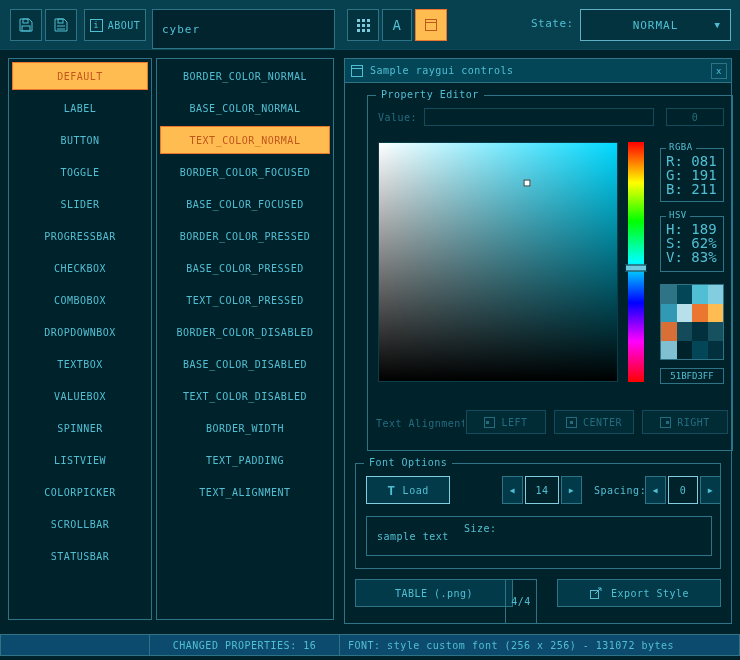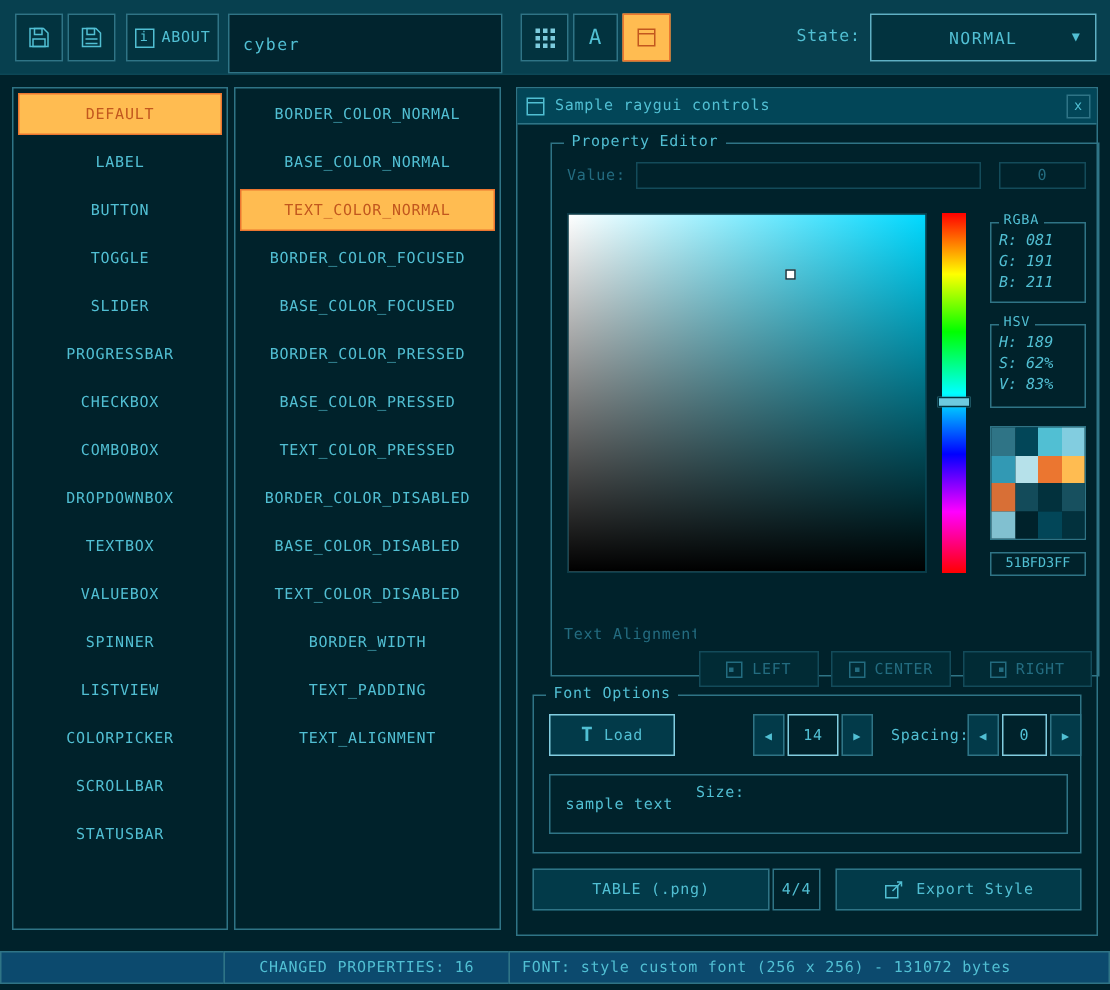--- a/index.html
+++ b/index.html
@@ -73,51 +73,51 @@
   .sv-panel{position:absolute;left:10px;top:46px;width:240px;height:240px;border:1px solid #0b3c49;cursor:crosshair;}
   .sv-marker{position:absolute;width:7px;height:7px;background:#fff;border:1px solid #09323d;
              transform:translate(-50%,-50%);}
   .hue-bar{position:absolute;left:260px;top:46px;width:16px;height:240px;cursor:pointer;
            background:linear-gradient(to bottom,#ff0000 0%,#ffff00 17%,#00ff00 33%,#00ffff 50%,#0000ff 67%,#ff00ff 83%,#ff0000 100%);}
   .hue-handle{position:absolute;left:-3px;width:22px;height:7px;background:#6ecadf;border:1px solid #02313d;
               transform:translateY(-50%);}
 
   .side-box{position:absolute;left:292px;width:64px;border:1px solid var(--border);}
   .side-box .gb-label{position:absolute;top:-7px;left:5px;background:var(--bg);padding:0 3px;font-size:9px;}
-  .side-box .ln{font-size:10px;line-height:14px;padding-left:5px;letter-spacing:0;white-space:nowrap;font-style:italic;}
+  .side-box .ln{font-size:14px;line-height:14px;padding-left:5px;letter-spacing:0;white-space:nowrap;}
   #rgba-box{top:52px;height:54px;padding-top:5px;}
   #hsv-box{top:120px;height:56px;padding-top:5px;}
   #style-palette{position:absolute;left:292px;top:188px;width:64px;height:76px;border:1px solid var(--border);
                  display:grid;grid-template-columns:repeat(4,1fr);grid-template-rows:repeat(4,1fr);}
   .pal-cell{cursor:pointer;}
   #hex-box{position:absolute;left:292px;top:272px;width:64px;height:16px;border:1px solid var(--border);
            display:flex;align-items:center;justify-content:center;font-size:9px;letter-spacing:0;}
 
   .align-label{position:absolute;left:8px;top:322px;color:var(--dim-text);width:88px;overflow:hidden;white-space:nowrap;}
   .align-btn{position:absolute;top:314px;height:24px;border:1px solid var(--dim-border);color:var(--dim-text);
-             display:flex;align-items:center;justify-content:center;gap:6px;cursor:pointer;background:#012b35;margin-top:24px;}
+             display:flex;align-items:center;justify-content:center;gap:6px;cursor:pointer;background:#012b35;}
   .align-ico{width:11px;height:11px;border:1px solid currentColor;position:relative;}
   .align-ico::before{content:"";position:absolute;width:3px;height:3px;background:currentColor;top:3px;}
   .align-ico.a-left::before{left:1px;} .align-ico.a-center::before{left:3px;} .align-ico.a-right::before{right:1px;}
 
   #font-options{left:10px;top:404px;width:366px;height:106px;}
   .load-btn{position:absolute;left:10px;top:12px;width:84px;height:28px;border:1px solid var(--bright);
             background:#023a49;display:flex;align-items:center;justify-content:center;gap:7px;cursor:pointer;}
   .t-ico{font-size:13px;font-weight:bold;}
   .fo-label{position:absolute;top:21px;}
   .spin-btn{position:absolute;top:12px;width:21px;height:28px;border:1px solid var(--border);background:#023a49;
             display:flex;align-items:center;justify-content:center;font-size:8px;cursor:pointer;}
   .spin-val{position:absolute;top:12px;height:28px;border:1px solid var(--bright);
             display:flex;align-items:center;justify-content:center;}
   .sample-box{position:absolute;left:10px;top:52px;width:346px;height:40px;border:1px solid var(--border);
               display:flex;align-items:center;padding:0 10px;cursor:text;}
 
   .footer-btn{position:absolute;top:520px;height:28px;border:1px solid var(--border);background:#023a49;
               display:flex;align-items:center;justify-content:center;gap:8px;cursor:pointer;}
-  #counter-box{position:absolute;left:170px;top:520px;width:32px;height:28px;border:1px solid var(--border);
+  #counter-box{position:absolute;left:160px;top:520px;width:32px;height:45px;border:1px solid var(--border);
                display:flex;align-items:center;justify-content:center;}
 
   
   .status-seg{position:absolute;top:634px;height:22px;background:#0c4a6e;border:1px solid var(--border);
               display:flex;align-items:center;font-size:10px;}
   #status-empty{left:0;width:150px;}
   #status-changed{left:149px;width:191px;justify-content:center;}
   #status-font{left:339px;width:401px;padding-left:8px;}
 </style>
 </head>

